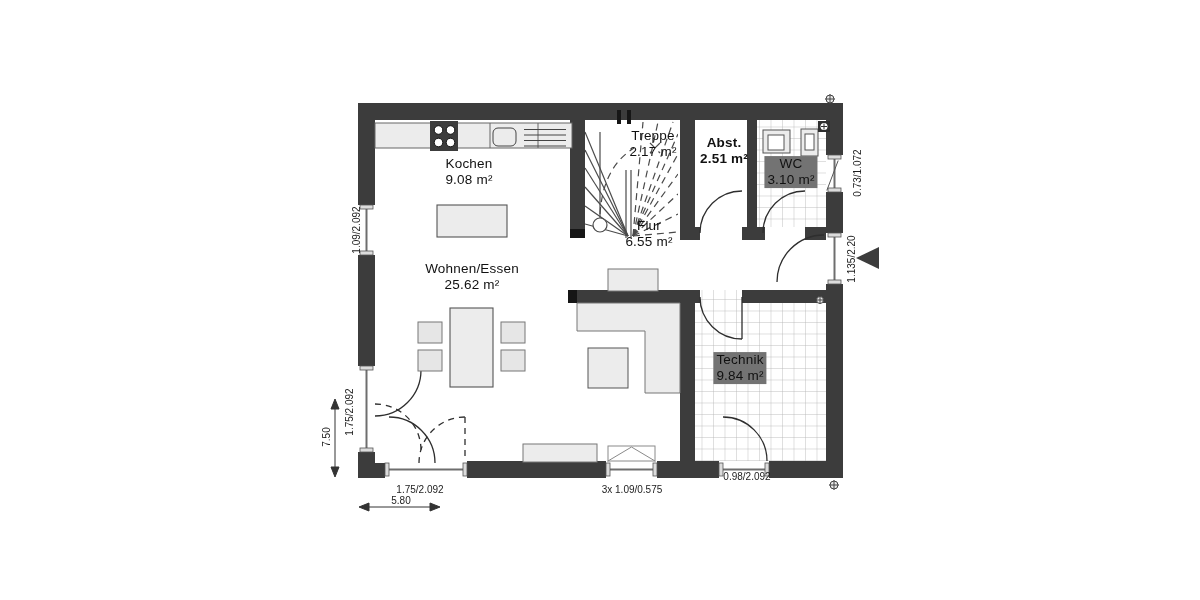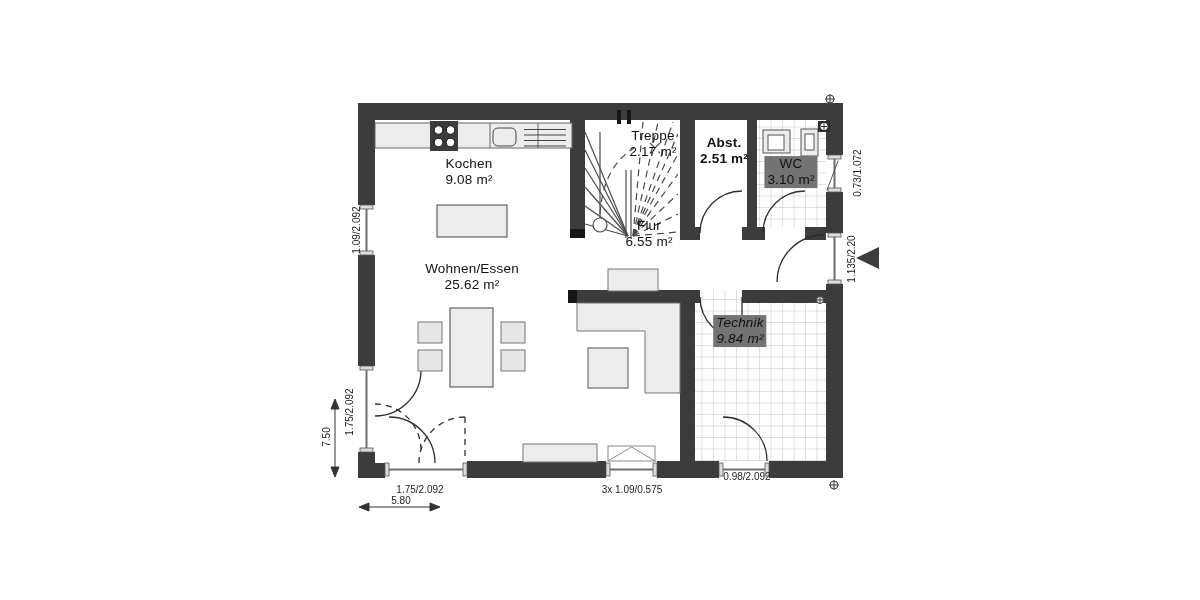--- a/index.html
+++ b/index.html
@@ -261,21 +261,21 @@
   <div>6.55 m²</div>
 </div>
 <div class="room-label" style="left:724px;top:151px;font-weight:bold;">
   <div>Abst.</div>
   <div>2.51 m²</div>
 </div>
 <div class="room-label on-tiles" style="left:791px;top:172px;">
   <div>WC</div>
   <div>3.10 m²</div>
 </div>
-<div class="room-label on-tiles" style="left:740px;top:331px;font-style:italic;">
+<div class="room-label on-tiles" style="left:740px;top:368px;">
   <div>Technik</div>
   <div>9.84 m²</div>
 </div>
 
 <div class="dim-label rot" style="left:356px;top:230px;">1.09/2.092</div>
 <div class="dim-label rot" style="left:349px;top:412px;">1.75/2.092</div>
 <div class="dim-label rot" style="left:326px;top:437px;">7.50</div>
 <div class="dim-label" style="left:420px;top:489px;">1.75/2.092</div>
 <div class="dim-label" style="left:632px;top:489px;">3x 1.09/0.575</div>
 <div class="dim-label" style="left:747px;top:476px;">0.98/2.092</div>

